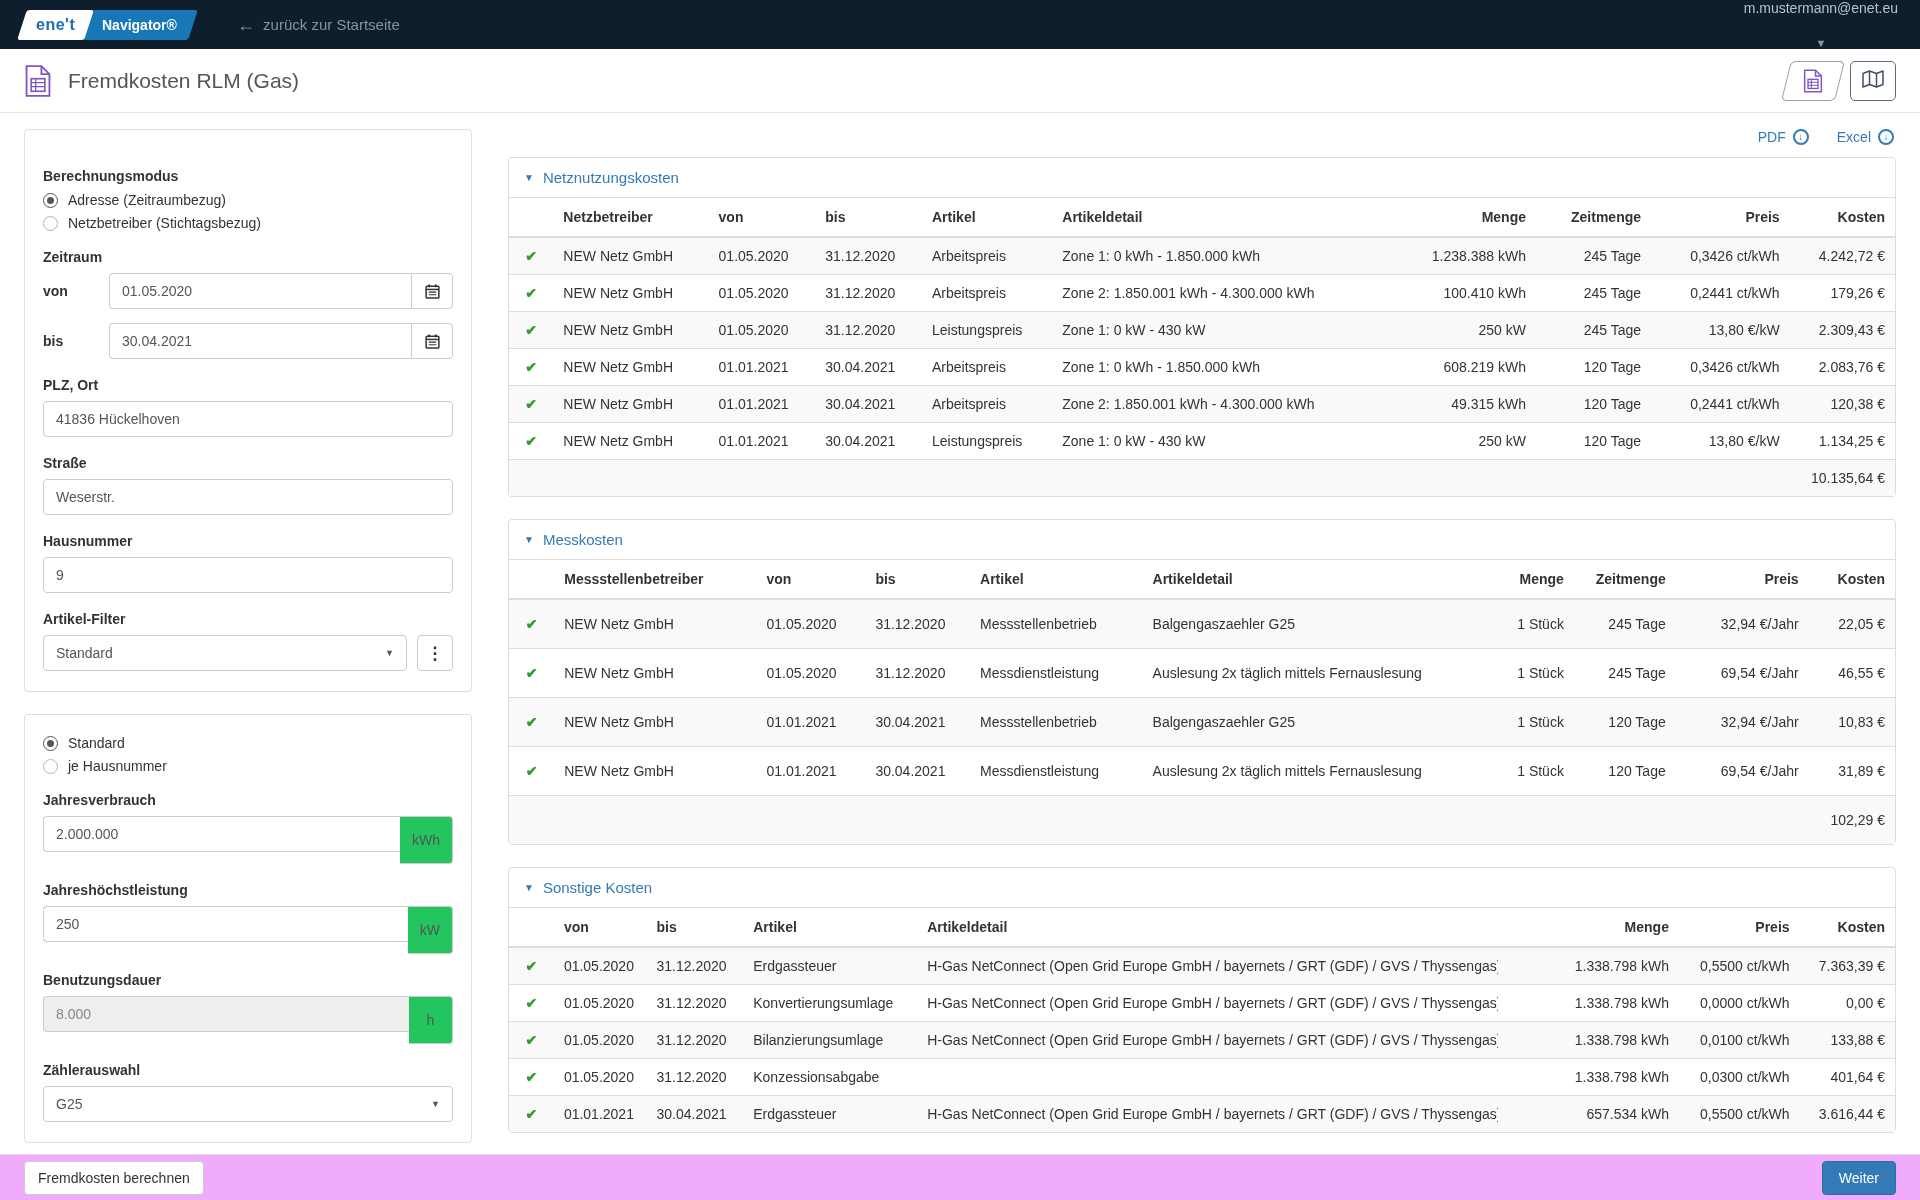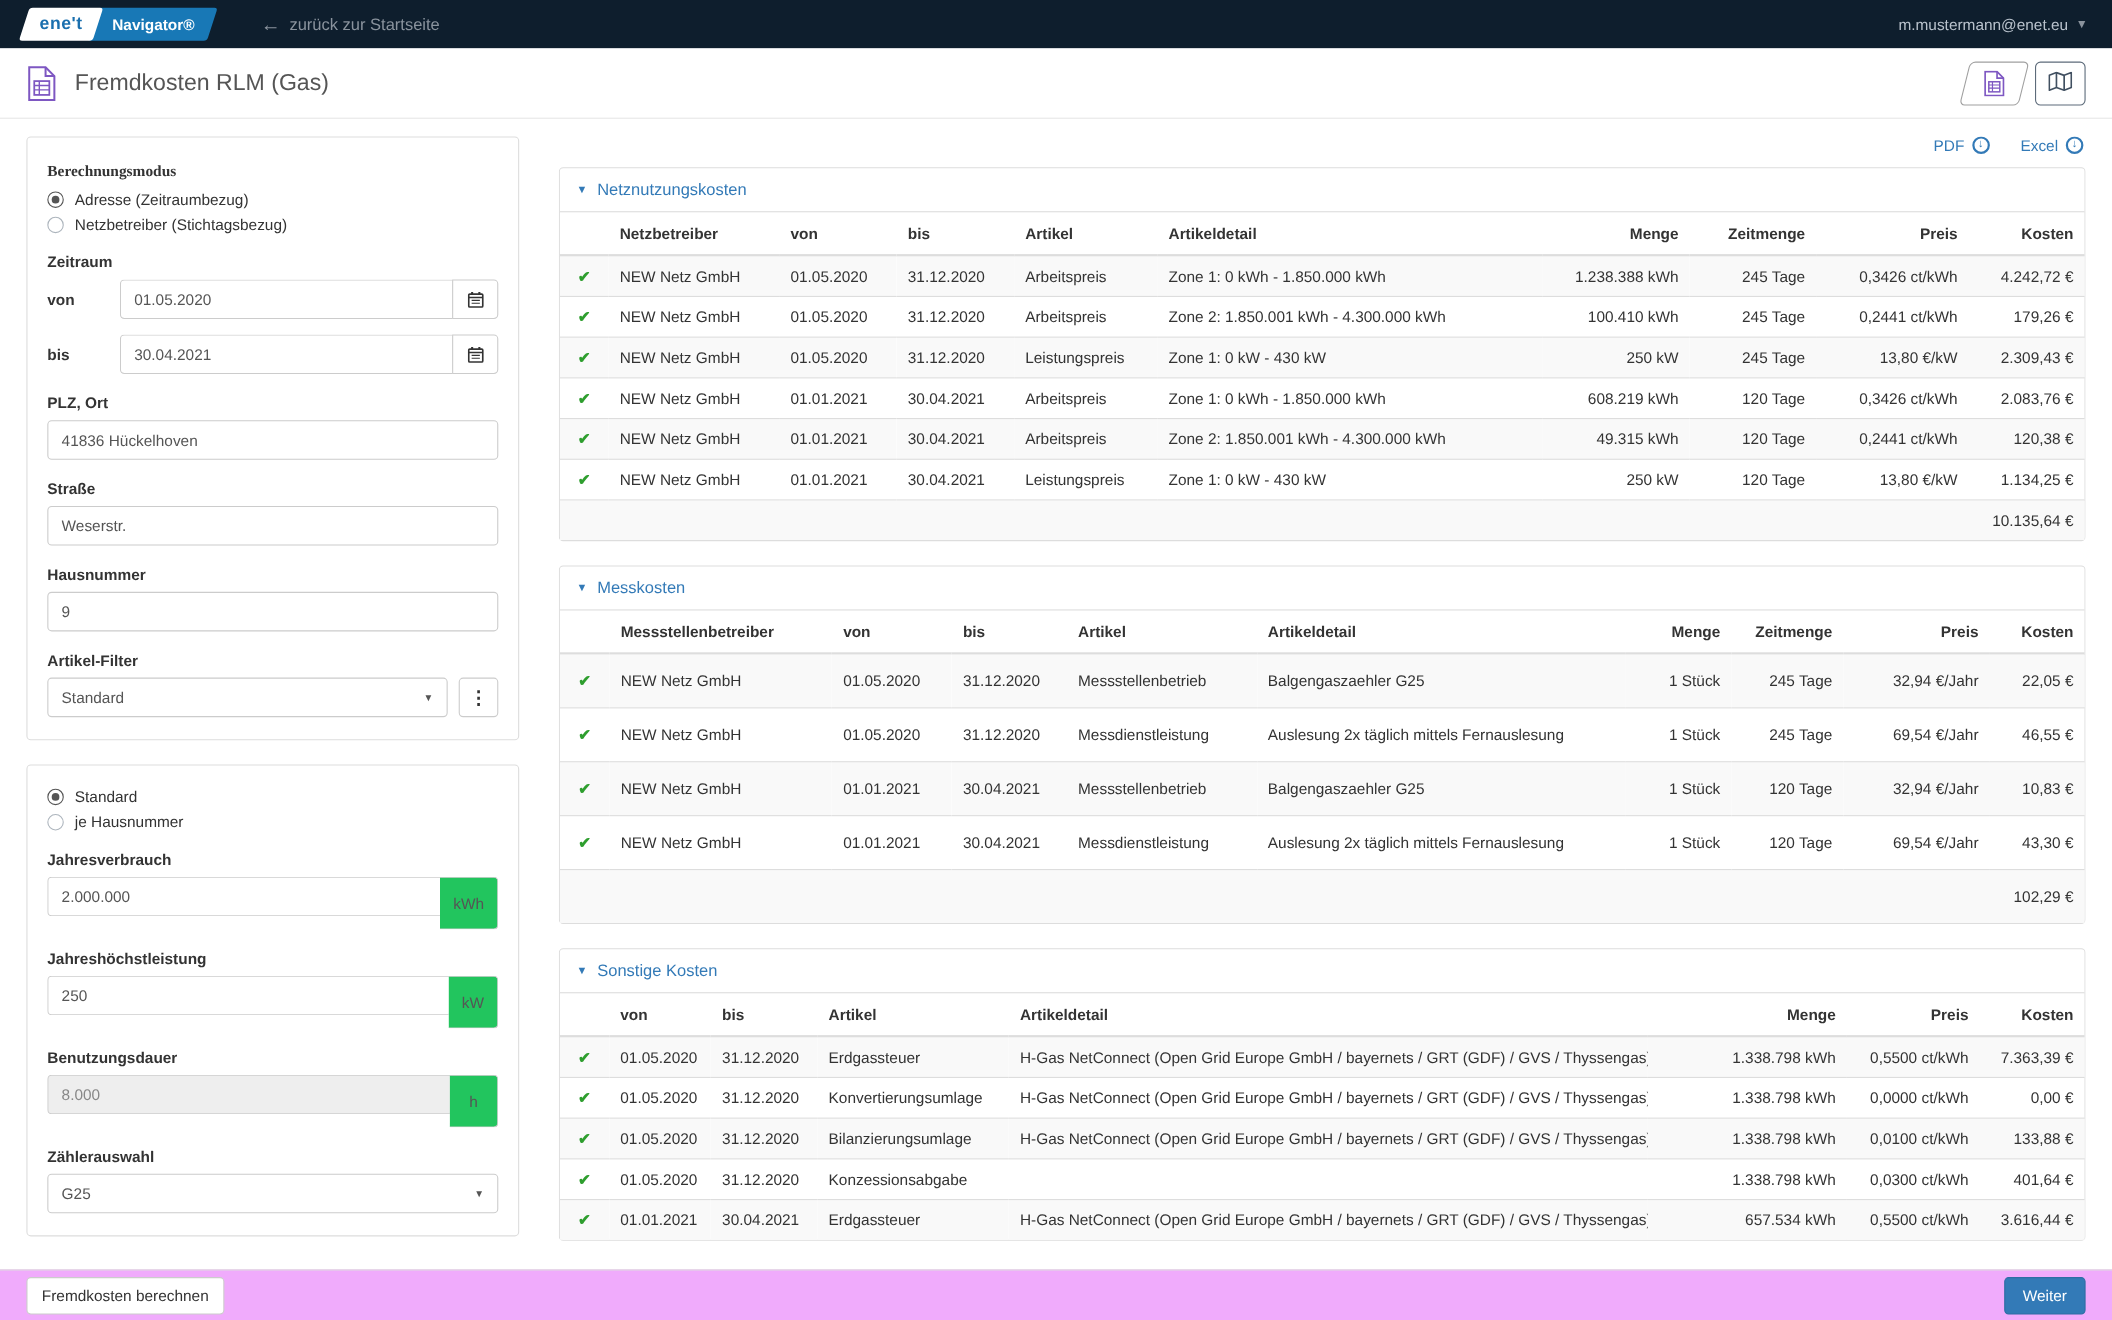--- a/index.html
+++ b/index.html
@@ -10,41 +10,41 @@
   
   .navbar { flex: 0 0 44px; background: #0e1e2d; display: flex; align-items: center; padding: 0 22px; }
   .logo-wrap { display: flex; height: 30px; align-items: stretch; }
   .logo-seg { transform: skewX(-18deg); border-radius: 3px; display: flex; align-items: center; padding: 0 14px; }
   .logo-white { background: #fff; z-index: 2; margin-right: -5px; }
   .logo-white span { transform: skewX(18deg); color: #1a6fae; font-weight: bold; font-size: 16px; letter-spacing: .5px; }
   .logo-blue { background: #1878b6; padding: 0 16px 0 18px; }
   .logo-blue span { transform: skewX(18deg); color: #fff; font-weight: bold; font-size: 14px; }
   .back-link { margin-left: 44px; color: #8a939d; font-size: 15px; display: flex; align-items: center; gap: 8px; cursor: pointer; text-decoration: none; }
   .back-arrow { font-size: 18px; font-weight: bold; line-height: 1; }
-  .user-menu { margin-left: auto; color: #b9c2cc; font-size: 14px; display: flex; align-items: center; gap: 7px; cursor: pointer; }
+  .user-menu { margin-left: auto; color: #b9c2cc; font-size: 14px; display: flex; align-items: center; gap: 21px; cursor: pointer; flex-direction: column; }
   .user-caret { font-size: 11px; color: #8a939d; }
 
   
   .titlebar { flex: 0 0 64px; background: #fff; border-bottom: 1px solid #e3e3e3; display: flex; align-items: center; padding: 0 24px; }
   .page-title { font-size: 21px; color: #555; margin-left: 16px; font-weight: normal; }
   .titlebar-actions { margin-left: auto; display: flex; gap: 10px; align-items: center; }
   .btn-view { height: 40px; background: #fff; display: flex; align-items: center; justify-content: center; cursor: pointer; }
   .btn-doc { width: 54px; border: 1px solid #a0a0a0; border-radius: 5px; transform: skewX(-14deg); }
   .btn-doc > span { transform: skewX(14deg); display: flex; }
   .btn-map { width: 46px; border: 1px solid #5d6b7a; border-radius: 5px; }
 
   
   .content { flex: 1 1 auto; display: flex; padding: 16px 24px 0; overflow: hidden; background: #fff; }
 
   
   .sidebar { flex: 0 0 448px; }
   .panel { border: 1px solid #ddd; border-radius: 4px; background: #fff; padding: 20px 18px; }
   .panel + .panel { margin-top: 22px; }
   .form-label { font-weight: bold; color: #333; margin: 18px 0 8px; }
-  .form-label:first-child { margin-top: 4px; font-family: Liberation Serif, serif; }
+  .form-label:first-child { margin-top: 18px; }
   .radio-row { display: flex; align-items: center; margin: 7px 0; cursor: pointer; }
   .rb { width: 15px; height: 15px; border: 1px solid #adb5bd; border-radius: 50%; margin-right: 10px; position: relative; background: #fff; flex: 0 0 auto; }
   .rb.checked { border-color: #555; }
   .rb.checked::after { content: ''; position: absolute; left: 3px; top: 3px; right: 3px; bottom: 3px; background: #555; border-radius: 50%; }
   .date-row { display: flex; align-items: center; margin-bottom: 14px; }
   .date-row .lbl { width: 66px; font-weight: bold; }
   .input-group { display: flex; flex: 1; }
   .tx { height: 36px; border: 1px solid #ccc; border-radius: 4px; padding: 0 12px; font-size: 14px; color: #555; font-family: "Liberation Sans", sans-serif; background: #fff; width: 100%; }
   .input-group .tx { border-radius: 4px 0 0 4px; border-right: none; min-width: 0; flex: 1; }
   .addon-btn { width: 42px; height: 36px; border: 1px solid #ccc; border-radius: 0 4px 4px 0; background: #fff; display: flex; align-items: center; justify-content: center; cursor: pointer; }
@@ -438,21 +438,21 @@
               <tr>
                 <td class="check"><span>✔</span></td>
                 <td>NEW Netz GmbH</td>
                 <td>01.01.2021</td>
                 <td>30.04.2021</td>
                 <td>Messdienstleistung</td>
                 <td>Auslesung 2x täglich mittels Fernauslesung</td>
                 <td class="r">1 Stück</td>
                 <td class="r">120 Tage</td>
                 <td class="r">69,54 €/Jahr</td>
-                <td class="r">43,30 €</td>
+                <td class="r">31,89 €</td>
               </tr>
               <tr>
                 <td colspan="9"></td>
                 <td class="r total">102,29 €</td>
               </tr>
             </tbody>
           </table>
       </div>
 
       <div class="section">

